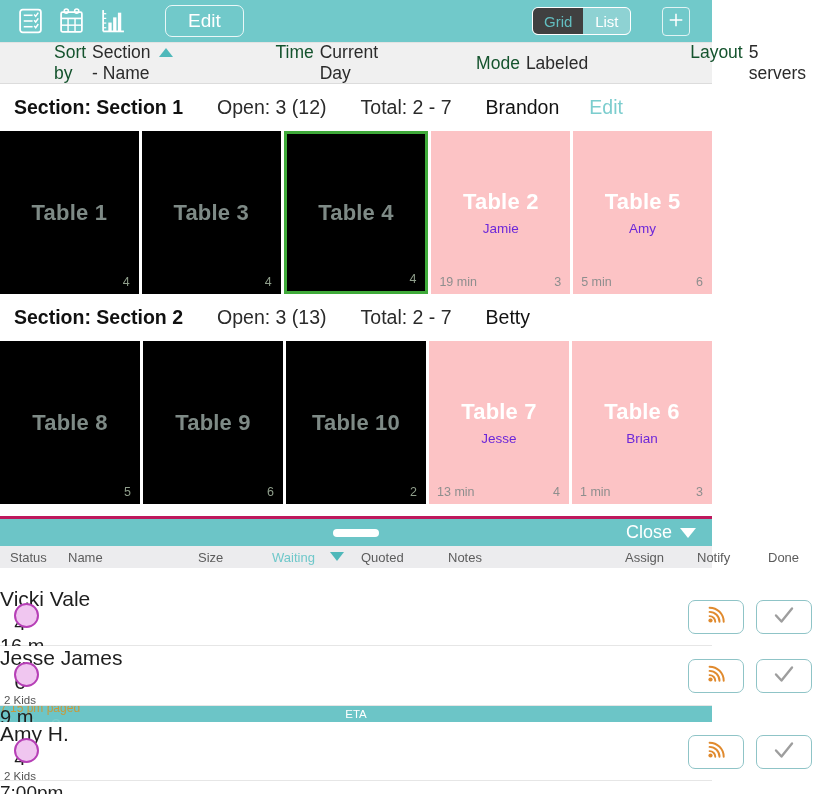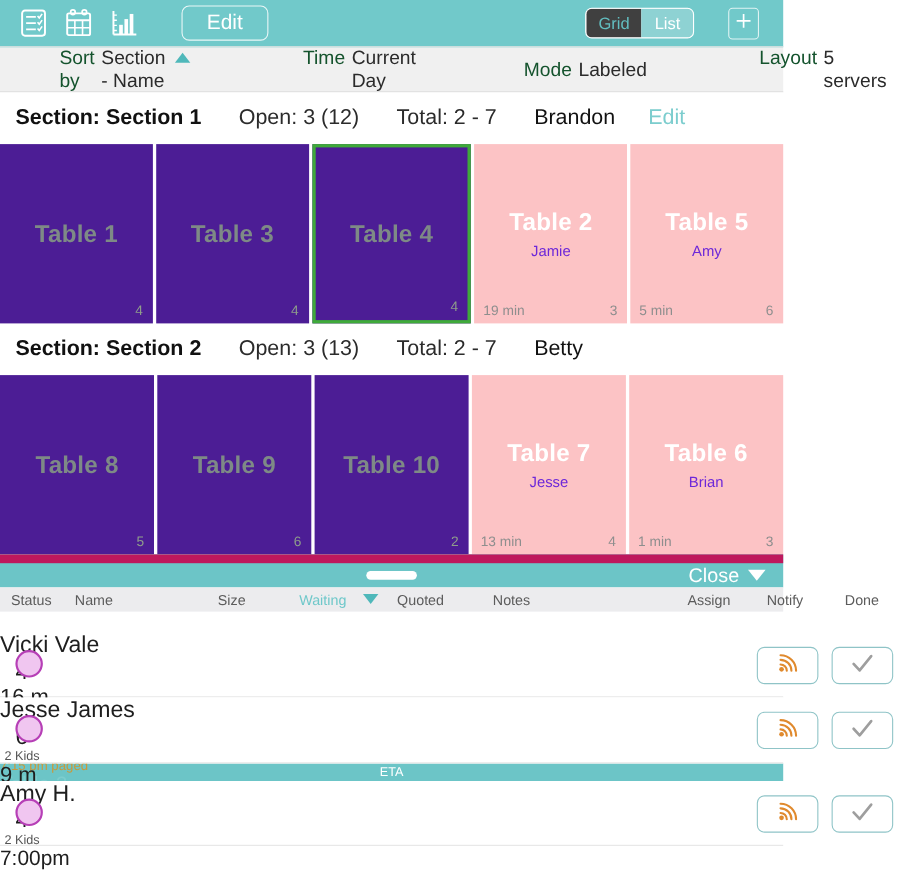--- a/index.html
+++ b/index.html
@@ -91,39 +91,40 @@
   .sec-total { color: #2b2b2b; margin-left: 34px; }
   .sec-server { color: #111; font-weight: normal; margin-left: 34px; }
   .sec-edit { color: #7ccdce; margin-left: 30px; }
 
   
   .grid { flex: 0 0 163px; display: flex; gap: 3px; }
   .card {
     flex: 1 1 0; position: relative;
     display: flex; flex-direction: column; align-items: center; justify-content: center;
   }
-  .card.free { background: #4c1d95; }
+  .card.free { background: #000000; }
   .card.busy { background: #fcc3c5; }
   .card.sel { border: 3.5px solid #3faa3a; }
   .card-name { font-size: 22px; font-weight: bold; letter-spacing: .2px; }
   .card.free .card-name { color: #7e8a86; }
   .card.busy .card-name { color: #ffffff; }
   .card-sub { font-size: 13.5px; color: #6d28d9; margin-top: 6px; }
   .card-time { position: absolute; left: 8px; bottom: 5px; font-size: 12.5px; color: #8e8e8e; }
   .card-seats { position: absolute; right: 9px; bottom: 5px; font-size: 12.5px; }
   .card.free .card-seats { color: #8f9e8b; }
   .card.busy .card-seats { color: #8e8e8e; }
 
   
   .panel { flex: 1 1 auto; display: flex; flex-direction: column; }
   .panel-bar {
     height: 30px; flex: 0 0 30px;
     background: #6cc5c7; position: relative;
     display: flex; align-items: center;
-    border-top: 8px solid #be185d;
+    border-top: 3px solid #be185d;
+    margin-top: 12px;
   }
   .drag-handle {
     position: absolute; left: 50%; transform: translateX(-50%);
     width: 46px; height: 8px; border-radius: 4px; background: #ffffff;
   }
   .close-wrap {
     position: absolute; right: 16px; display: flex; align-items: center; gap: 8px;
     color: #ffffff; font-size: 18px;
   }
   .caret-down {

